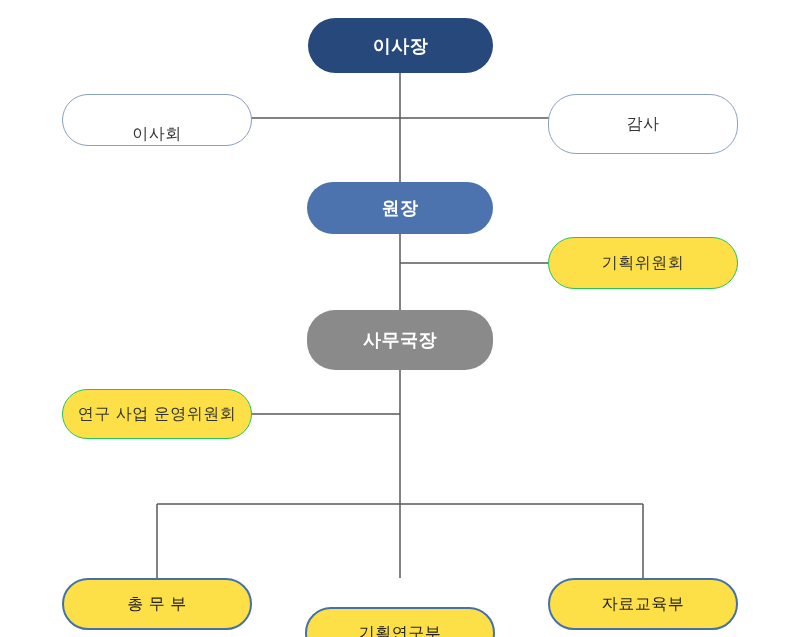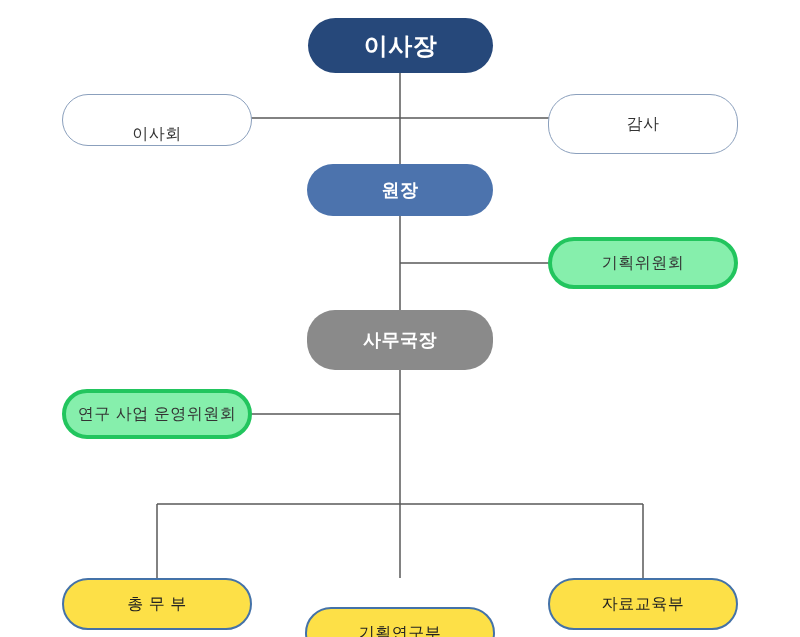--- a/index.html
+++ b/index.html
@@ -32,47 +32,48 @@
     font-size: 16px;
     color: #333333;
     white-space: nowrap;
     letter-spacing: 0.5px;
   }
   
   .node--primary {
     background: #26487A;
     color: #ffffff;
     font-weight: bold;
-    font-size: 24px;
+    font-size: 18px;
   }
   .node--secondary {
     background: #4C73AD;
     color: #ffffff;
     font-weight: bold;
     font-size: 18px;
+    margin-top: 18px;
   }
   .node--tertiary {
     background: #8A8A8A;
     color: #ffffff;
     font-weight: bold;
     font-size: 18px;
   }
   
   .node--outline {
     background: #ffffff;
     border: 1px solid #8BA0BD;
   }
   .node--outline-strong {
     background: #fde047;
     border: 2px solid #4472A8;
     color: #222222;
   }
   .node--committee {
-    background: #86efac;
-    border: 4px solid #22c55e;
+    background: #fde047;
+    border: 1px solid #22c55e;
   }
   
   .pos-chairman            { left: 308px; top: 18px;  width: 185px; height: 55px; }
   .pos-board               { left: 62px;  top: 94px;  width: 190px; height: 52px; align-items: flex-end; }
   .pos-audit               { left: 548px; top: 94px;  width: 190px; height: 60px; }
   .pos-director            { left: 307px; top: 164px; width: 186px; height: 52px; }
   .pos-planning-committee  { left: 548px; top: 237px; width: 190px; height: 52px; }
   .pos-secretary-general   { left: 307px; top: 310px; width: 186px; height: 60px; }
   .pos-research-committee  { left: 62px;  top: 389px; width: 190px; height: 50px; }
   .pos-dept-general        { left: 62px;  top: 578px; width: 190px; height: 52px; }

